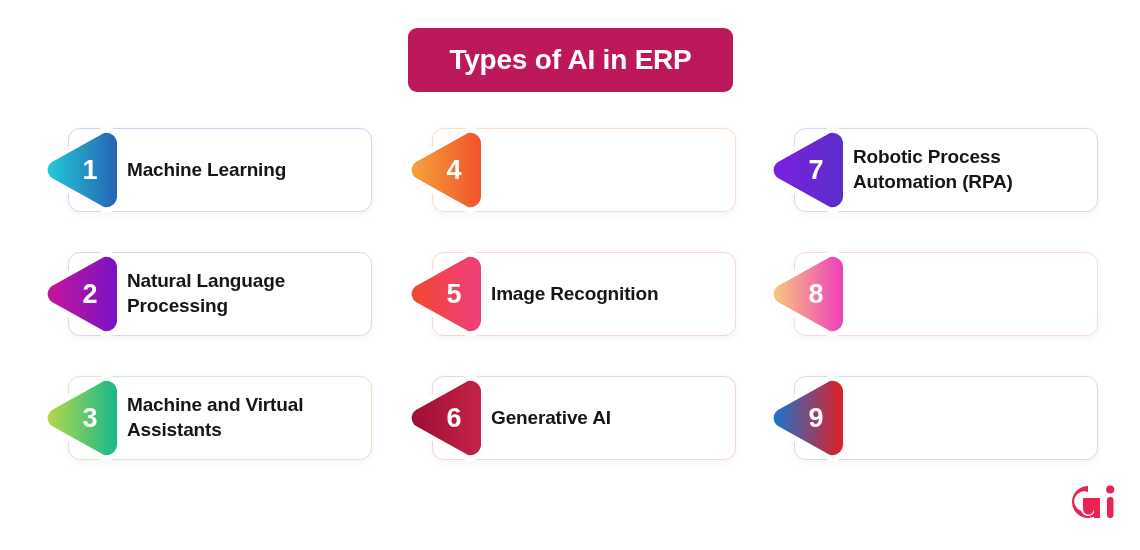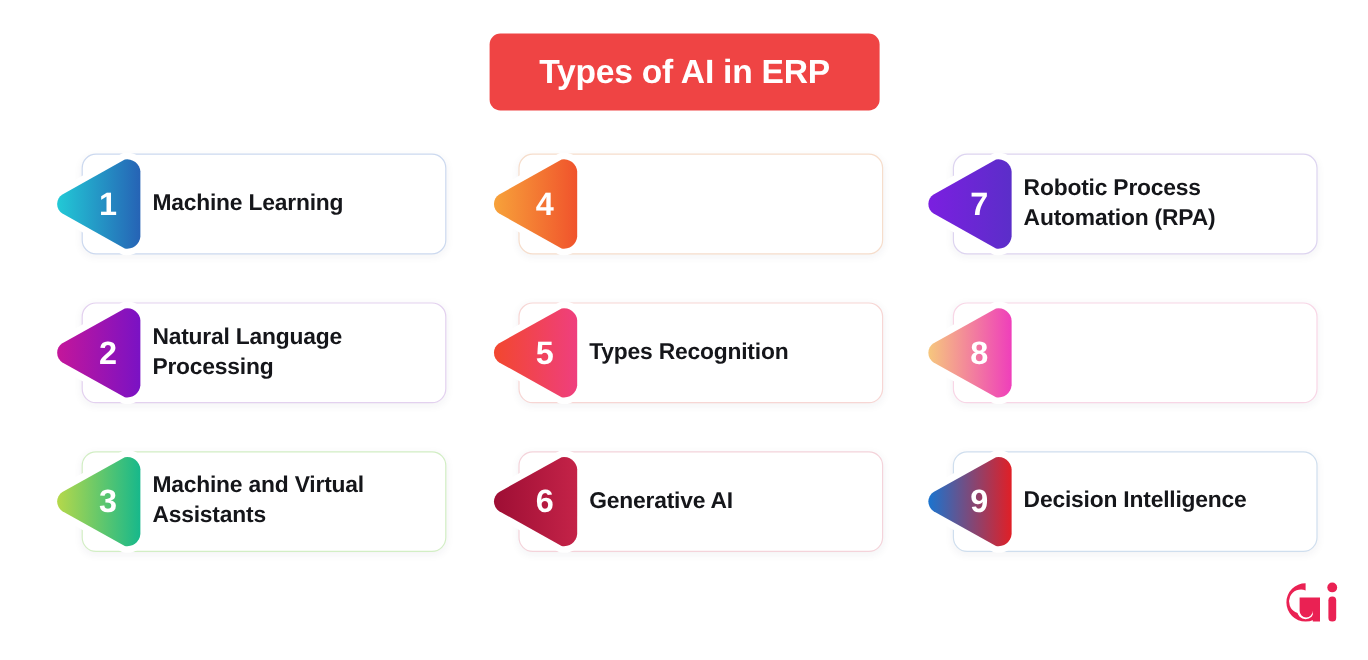--- a/index.html
+++ b/index.html
@@ -119,21 +119,21 @@
     left: 1055px;
     top: 480px;
     width: 62px;
     height: 44px;
   }
   #logo svg { display: block; }
 </style>
 </head>
 <body>
 
-<div id="title-banner" style="background: #ef4444; justify-content: center;">
+<div id="title-banner" style="background: #be185d; justify-content: center;">
   <span class="title-text">Types of AI in ERP</span>
 </div>
 
 <div id="cards-grid">
     <div class="card col-1 row-1" style="border-color: rgb(204, 217, 239);">
       <div class="badge">
         <svg viewBox="0 0 78 86" xmlns="http://www.w3.org/2000/svg">
           <defs>
             <linearGradient id="grad-0" x1="0" y1="0.5" x2="1" y2="0.5">
               <stop offset="0%" stop-color="#22c9d6"></stop>
@@ -201,21 +201,21 @@
             <linearGradient id="grad-4" x1="0" y1="0.5" x2="1" y2="0.5">
               <stop offset="0%" stop-color="#f2472e"></stop>
               <stop offset="100%" stop-color="#ef3f7e"></stop>
             </linearGradient>
           </defs>
           <path d="M 9 35 L 61 6 A 11 11 0 0 1 74 16 L 74 70 A 11 11 0 0 1 61 80 L 9 51 A 9.5 9.5 0 0 1 9 35 Z" fill="none" stroke="#ffffff" stroke-width="11" stroke-linejoin="round"></path>
           <path d="M 9 35 L 61 6 A 11 11 0 0 1 74 16 L 74 70 A 11 11 0 0 1 61 80 L 9 51 A 9.5 9.5 0 0 1 9 35 Z" fill="url(#grad-4)"></path>
         </svg>
         <span class="badge-num">5</span>
       </div>
-      <div class="card-label">Types Recognition</div>
+      <div class="card-label">Image Recognition</div>
     </div>
     <div class="card col-2 row-3" style="border-color: rgb(244, 211, 218);">
       <div class="badge">
         <svg viewBox="0 0 78 86" xmlns="http://www.w3.org/2000/svg">
           <defs>
             <linearGradient id="grad-5" x1="0" y1="0.5" x2="1" y2="0.5">
               <stop offset="0%" stop-color="#9e0e34"></stop>
               <stop offset="100%" stop-color="#c42348"></stop>
             </linearGradient>
           </defs>
@@ -264,21 +264,20 @@
             <linearGradient id="grad-8" x1="0" y1="0.5" x2="1" y2="0.5">
               <stop offset="0%" stop-color="#1a74cf"></stop>
               <stop offset="100%" stop-color="#e01f26"></stop>
             </linearGradient>
           </defs>
           <path d="M 9 35 L 61 6 A 11 11 0 0 1 74 16 L 74 70 A 11 11 0 0 1 61 80 L 9 51 A 9.5 9.5 0 0 1 9 35 Z" fill="none" stroke="#ffffff" stroke-width="11" stroke-linejoin="round"></path>
           <path d="M 9 35 L 61 6 A 11 11 0 0 1 74 16 L 74 70 A 11 11 0 0 1 61 80 L 9 51 A 9.5 9.5 0 0 1 9 35 Z" fill="url(#grad-8)"></path>
         </svg>
         <span class="badge-num">9</span>
       </div>
-      <div class="card-label two-line">Decision Intelligence</div>
     </div>
   </div>
 
 <div id="logo">
   <svg viewBox="0 0 62 44" xmlns="http://www.w3.org/2000/svg" aria-hidden="true">
     <g id="logo-shapes">
         <path d="M 33 6 A 16 16 0 1 0 33 38 A 16 16 0 0 0 45 32 L 45 20 L 33 20 L 33 26 L 38 26 A 10 10 0 1 1 33 12 Z" fill="#ea2153"></path>
         <path d="M 26 17 L 26 29 A 7 7 0 0 0 40 29 L 40 17 L 34 17 L 34 29 A 1 1 0 0 1 32 29 L 32 17 Z" fill="#ffffff"></path>
         <path d="M 28 18 L 28 29 A 5.5 5.5 0 0 0 39 29 L 39 18 L 45 18 L 45 38 L 39 38 L 39 18 Z" fill="#ea2153"></path>
         <rect x="52" y="17" width="6.5" height="21" rx="3.2" fill="#ea2153"></rect>

